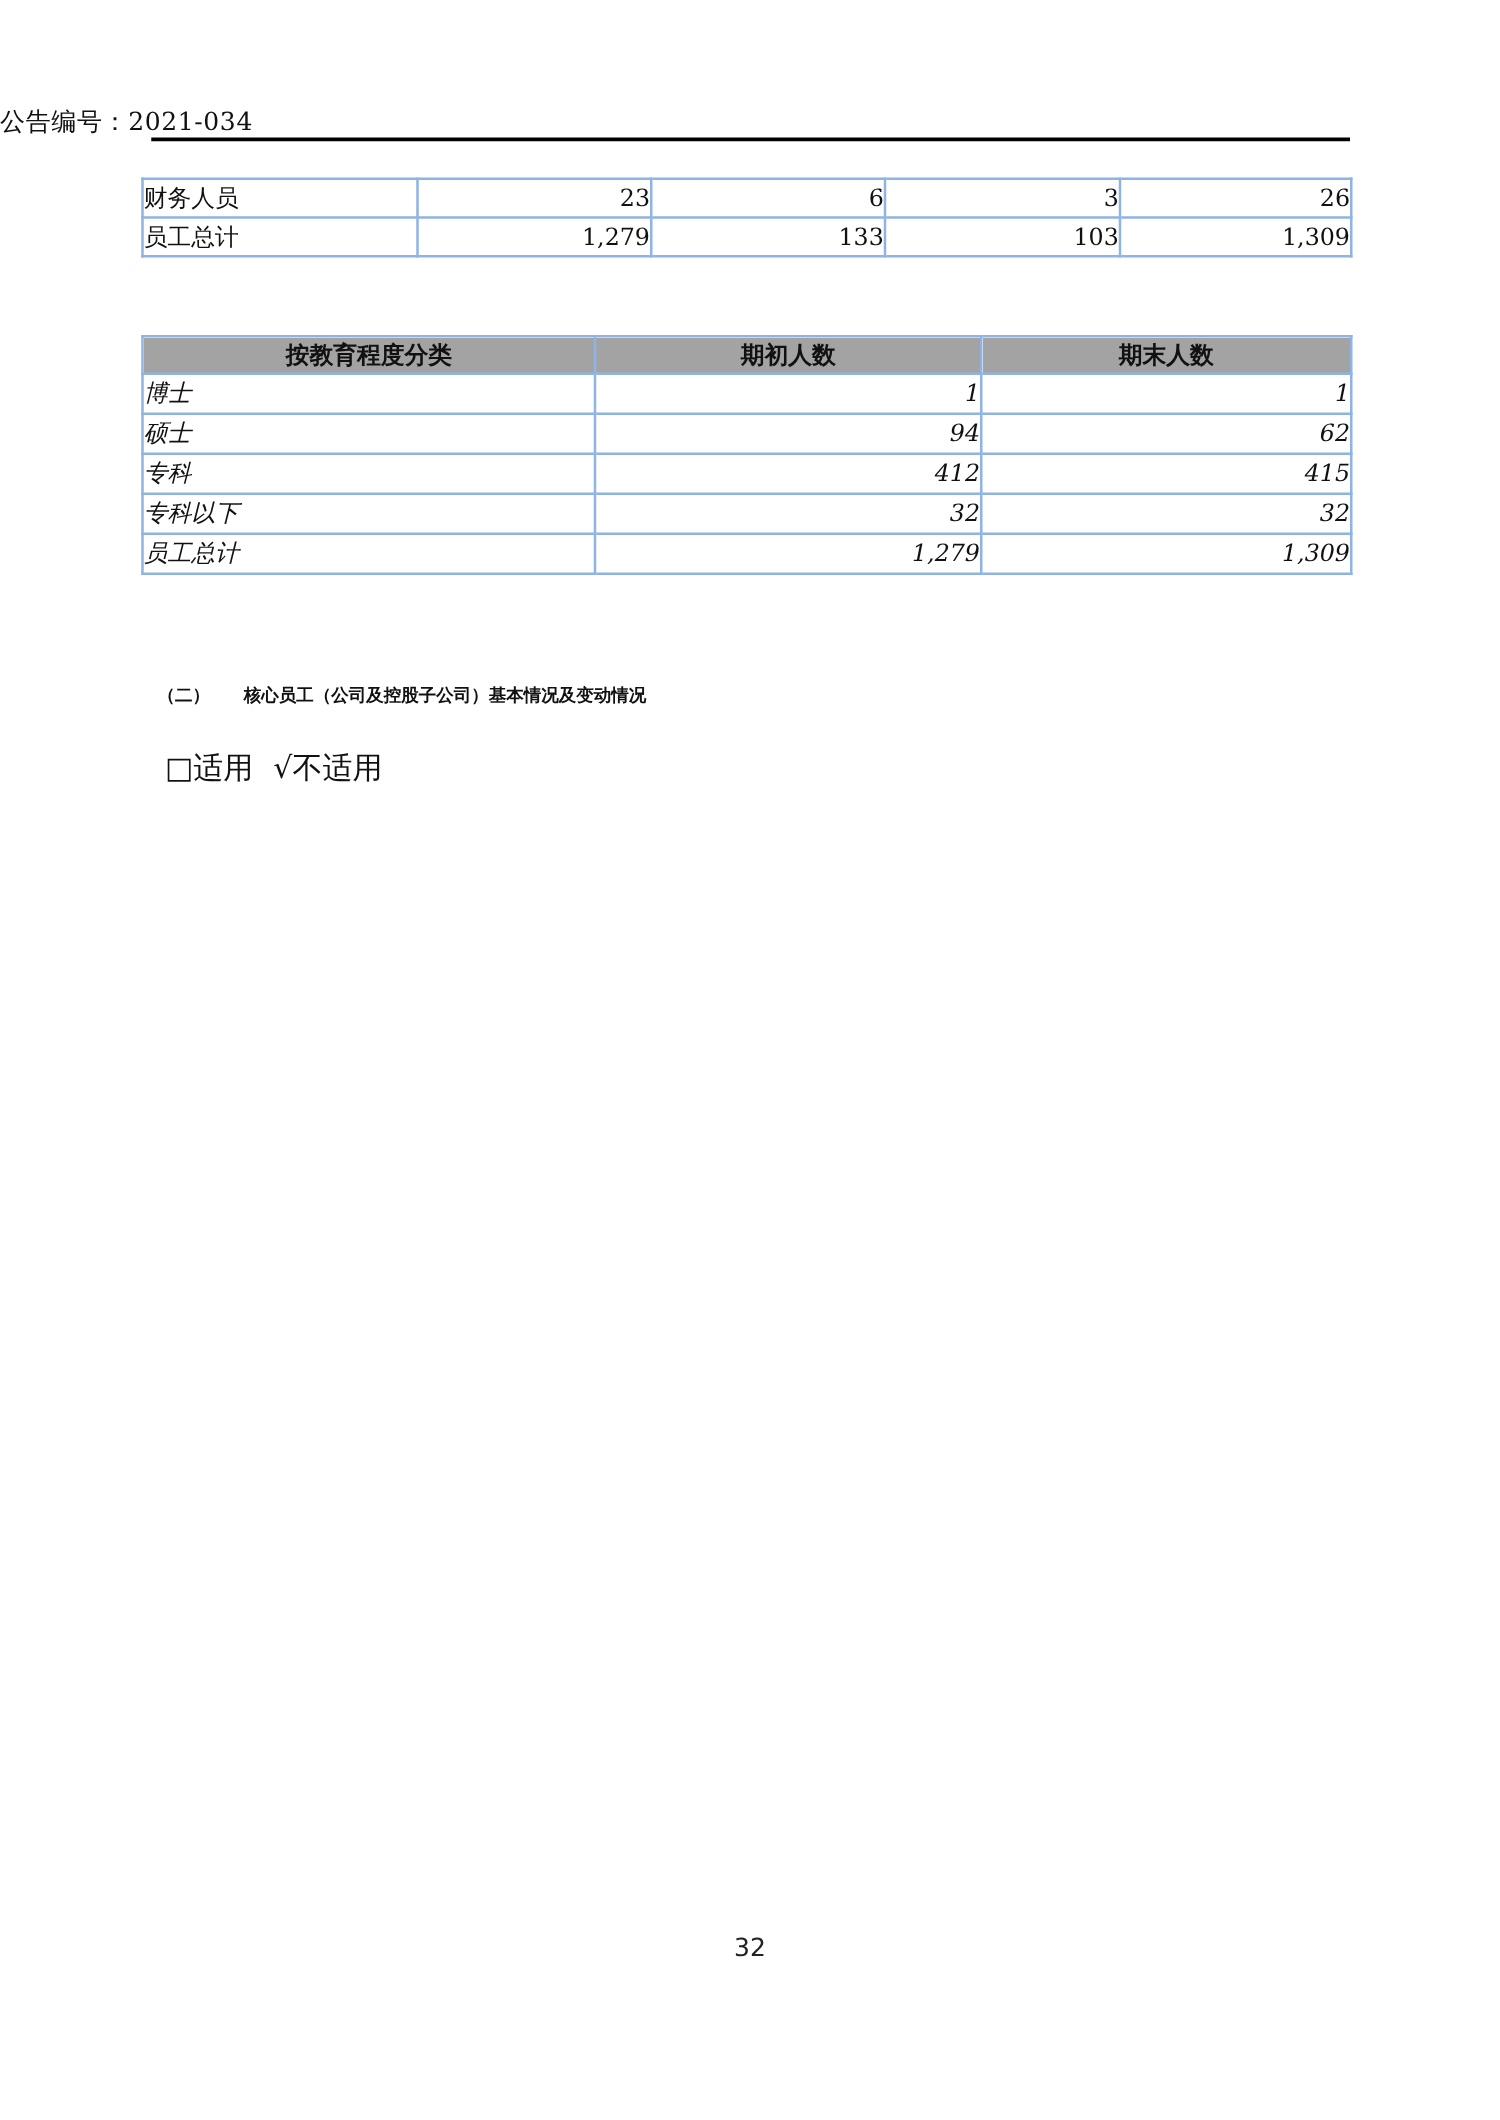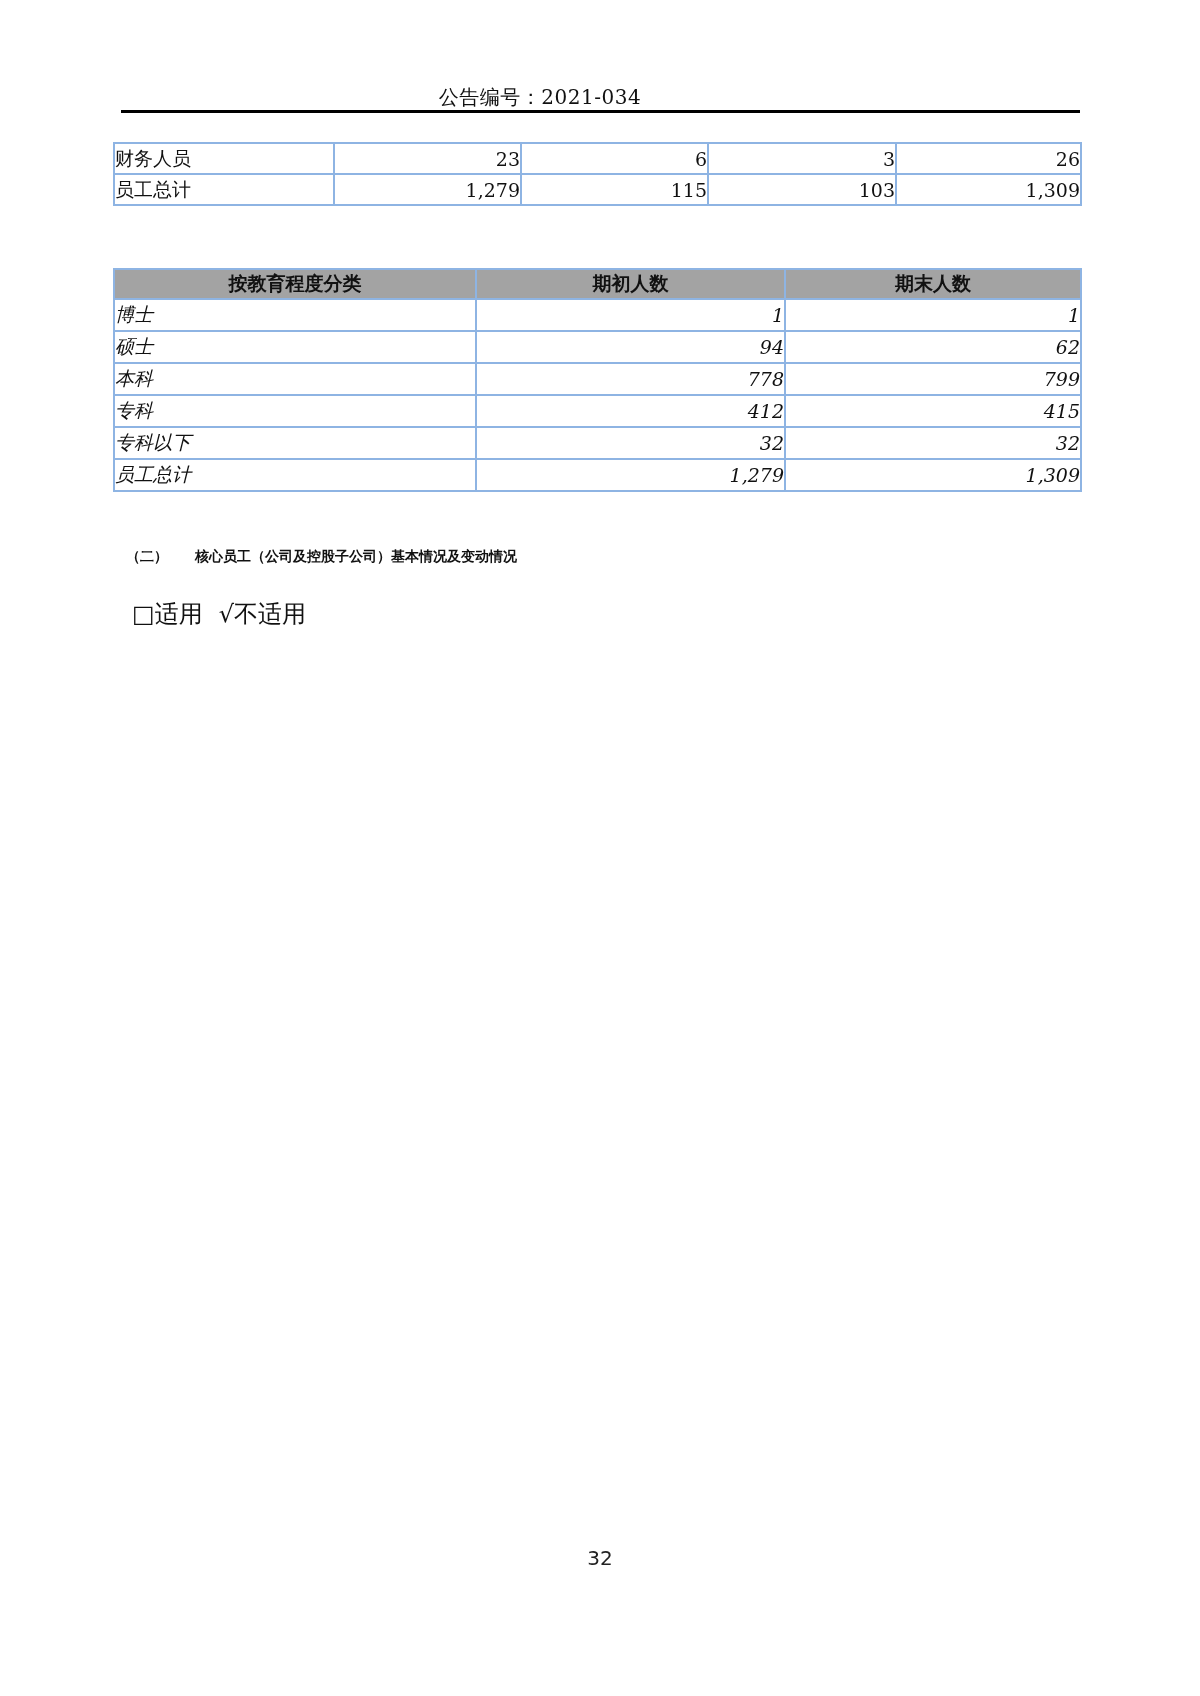--- a/index.html
+++ b/index.html
@@ -12,21 +12,21 @@
     font-family: "DejaVu Serif", "Liberation Serif", serif;
     overflow: hidden;
   }
 
   
   .doc-header {
     position: absolute;
     top: 84px;
     left: 0;
     width: 1080px;
-    text-align: center;
+    text-align: left;
     font-size: 20px;
     letter-spacing: 0.5px;
   }
   .header-rule {
     position: absolute;
     top: 110px;
     left: 121px;
     width: 959px;
     height: 3px;
     background: #000000;
@@ -111,21 +111,21 @@
       <tr>
         <td class="cell-left">财务人员</td>
         <td class="cell-num">23</td>
         <td class="cell-num">6</td>
         <td class="cell-num">3</td>
         <td class="cell-num">26</td>
       </tr>
       <tr>
         <td class="cell-center bold">员工总计</td>
         <td class="cell-num">1,279</td>
-        <td class="cell-num">115</td>
+        <td class="cell-num">133</td>
         <td class="cell-num">103</td>
         <td class="cell-num">1,309</td>
       </tr>
     </tbody>
   </table>
 
   <table class="doc-table t2">
     <colgroup>
       <col style="width:362px">
         <col style="width:309px">
@@ -141,25 +141,20 @@
     <tbody>
       <tr>
         <td class="cell-center">博士</td>
         <td class="cell-num">1</td>
         <td class="cell-num">1</td>
       </tr>
       <tr>
         <td class="cell-center">硕士</td>
         <td class="cell-num">94</td>
         <td class="cell-num">62</td>
-      </tr>
-      <tr>
-        <td class="cell-center">本科</td>
-        <td class="cell-num">778</td>
-        <td class="cell-num">799</td>
       </tr>
       <tr>
         <td class="cell-center">专科</td>
         <td class="cell-num">412</td>
         <td class="cell-num">415</td>
       </tr>
       <tr>
         <td class="cell-center">专科以下</td>
         <td class="cell-num">32</td>
         <td class="cell-num">32</td>

